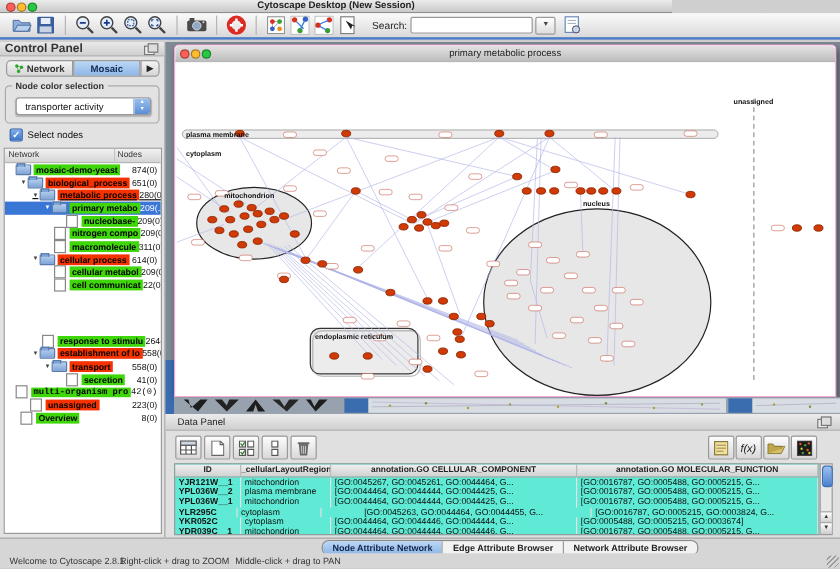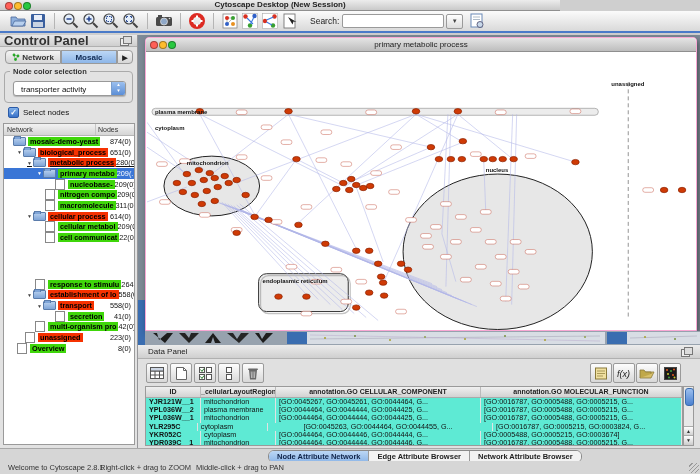--- a/index.html
+++ b/index.html
@@ -16,21 +16,21 @@
     border-bottom:2px solid #4a7ac8;display:flex;align-items:center;padding-left:8px;box-sizing:border-box}
   .tbi{width:20px;height:18px;display:inline-flex;align-items:center;justify-content:center}
   .tsep{width:1px;height:16px;background:#b5b5b5;margin:0 6px}
   #searchlbl{font-size:8.5px;color:#222;margin:0 3px 0 10px}
   #searchbox{width:96px;height:12px;border:1px solid #9a9a9a;border-radius:2px;font-size:8px;padding:0 2px;background:#fff}
   #searchdrop{width:15px;height:13px;border:1px solid #9a9a9a;border-radius:2px;background:linear-gradient(#fff,#ddd);
     font-size:6px;line-height:12px;text-align:center;color:#444;margin-left:2px}
   
   #cpanel{left:0;top:35px;width:138px;height:413px;background:#e2e2e2;border-right:1px solid #97979a;box-sizing:border-box}
   #cphead{position:absolute;left:0;top:0;width:100%;height:12px;background:linear-gradient(#e9e9e9,#cfcfcf);
-    border-bottom:1px solid #b0b0b0;font-size:13px;font-weight:bold;color:#333;line-height:12px;padding-left:4px;box-sizing:border-box}
+    border-bottom:1px solid #b0b0b0;font-size:10px;font-weight:bold;color:#333;line-height:12px;padding-left:4px;box-sizing:border-box}
   .floatic{position:absolute;width:7px;height:6px;border:1px solid #777;background:#eee}
   .floatic:before{content:"";position:absolute;left:2px;top:-3px;width:7px;height:6px;border:1px solid #777;background:#ddd}
   #cptabs{position:absolute;left:5px;top:15px;width:128px;height:14px;display:flex}
   .cptab{flex:1;font-size:8px;font-weight:bold;text-align:center;line-height:14px;background:linear-gradient(#f4f4f4,#d6d6d6);
     border:1px solid #9a9a9a;color:#333;overflow:hidden;white-space:nowrap}
   .cptab.first{border-radius:4px 0 0 4px}
   .cptab.sel{background:linear-gradient(#bcd7f5,#8db6e8);color:#102a52}
   .cptab.arrow{flex:0 0 14px;border-radius:0 4px 4px 0;font-size:7px;color:#222}
   #grpbox{position:absolute;left:4px;top:36px;width:129px;height:32px;border:1px solid #aaa;border-radius:4px;box-sizing:border-box}
   #grpbox .legend{position:absolute;top:-5px;left:5px;background:#e2e2e2;padding:0 3px;font-size:7.5px;font-weight:bold;color:#333}
@@ -332,21 +332,21 @@
           <span class="ticon folder"></span>
           <span class="chip red">transport</span>
           <span class="cnt">558(0)</span>
         </div>
         <div class="trow" style="padding-left: 42px;">
           <span class="tri"></span>
           <span class="ticon file"></span>
           <span class="chip green">secretion</span>
           <span class="cnt">41(0)</span>
         </div>
-        <div class="trow" style="padding-left: 22px;">
+        <div class="trow" style=" font-family: Liberation Mono, monospace;">
           <span class="tri"></span>
           <span class="ticon file"></span>
           <span class="chip green">multi-organism pro</span>
           <span class="cnt">42(0)</span>
         </div>
         <div class="trow" style="padding-left: 12px;">
           <span class="tri"></span>
           <span class="ticon file"></span>
           <span class="chip red">unassigned</span>
           <span class="cnt">223(0)</span>

